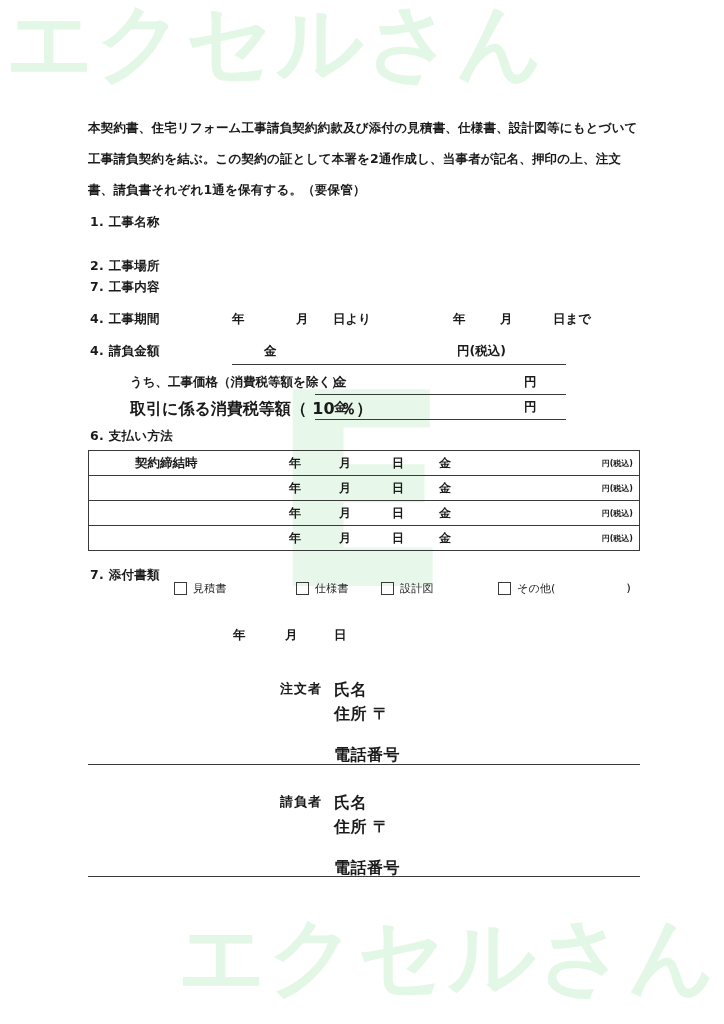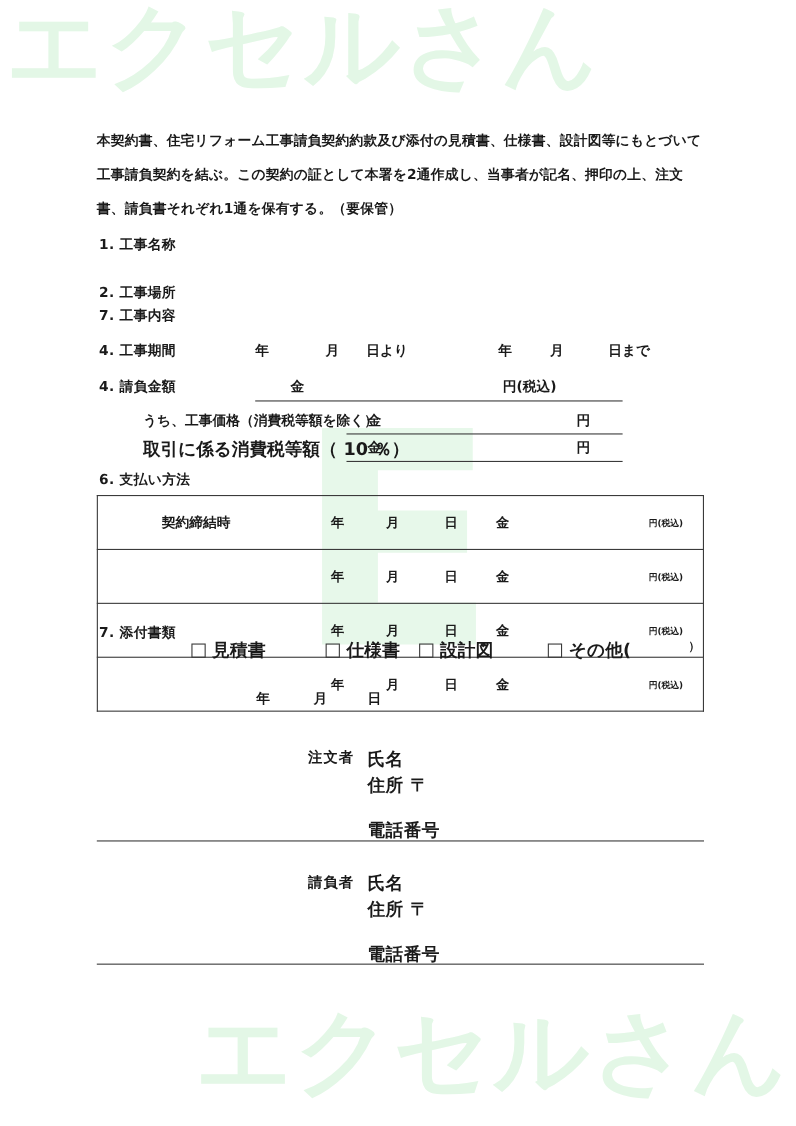--- a/index.html
+++ b/index.html
@@ -139,21 +139,21 @@
     top: 450px;
     width: 552px;
     border-collapse: collapse;
     table-layout: fixed;
   }
   #pay-table td {
     border: 1.4px solid #3a3a3a;
     height: 24px;
     font-size: 12px;
     font-weight: 700;
-    padding: 12px;
+    padding: 0;
     vertical-align: middle;
     background: transparent;
   }
   .cell-inner { position: relative; height: 24px; }
   .c-when { position: absolute; left: 46px; top: 4px; font-size: 12.5px; font-weight: 700; }
   .c-y { position: absolute; left: 200px; top: 4px; }
   .c-m { position: absolute; left: 250px; top: 4px; }
   .c-d { position: absolute; left: 303px; top: 4px; }
   .c-kin { position: absolute; left: 350px; top: 4px; }
   .c-yen {
@@ -169,21 +169,21 @@
   .cbox-group { position: absolute; top: 581px; }
   .cbox-item { position: absolute; display: flex; align-items: center; gap: 6px; }
   .cbox {
     width: 11px;
     height: 11px;
     border: 1.4px solid #3a3a3a;
     background: transparent;
     display: inline-block;
     flex: 0 0 auto;
   }
-  .cbox-lab { font-size: 16px; font-weight: 700; letter-spacing: 0.2px; text-align: right; }
+  .cbox-lab { font-size: 11px; font-weight: 400; letter-spacing: 0.2px; text-align: right; }
   #cb-0 { left: 174px; }
   #cb-1 { left: 296px; }
   #cb-2 { left: 381px; }
   #cb-3 { left: 498px; }
   #cb-paren-close { position: absolute; left: 626px; top: 581px; font-size: 10.5px; font-weight: 700; }
 
   
   .dl { position: absolute; top: 627px; font-size: 12.5px; font-weight: 700; }
   #dl-y { left: 233px; }
   #dl-m { left: 285px; }

